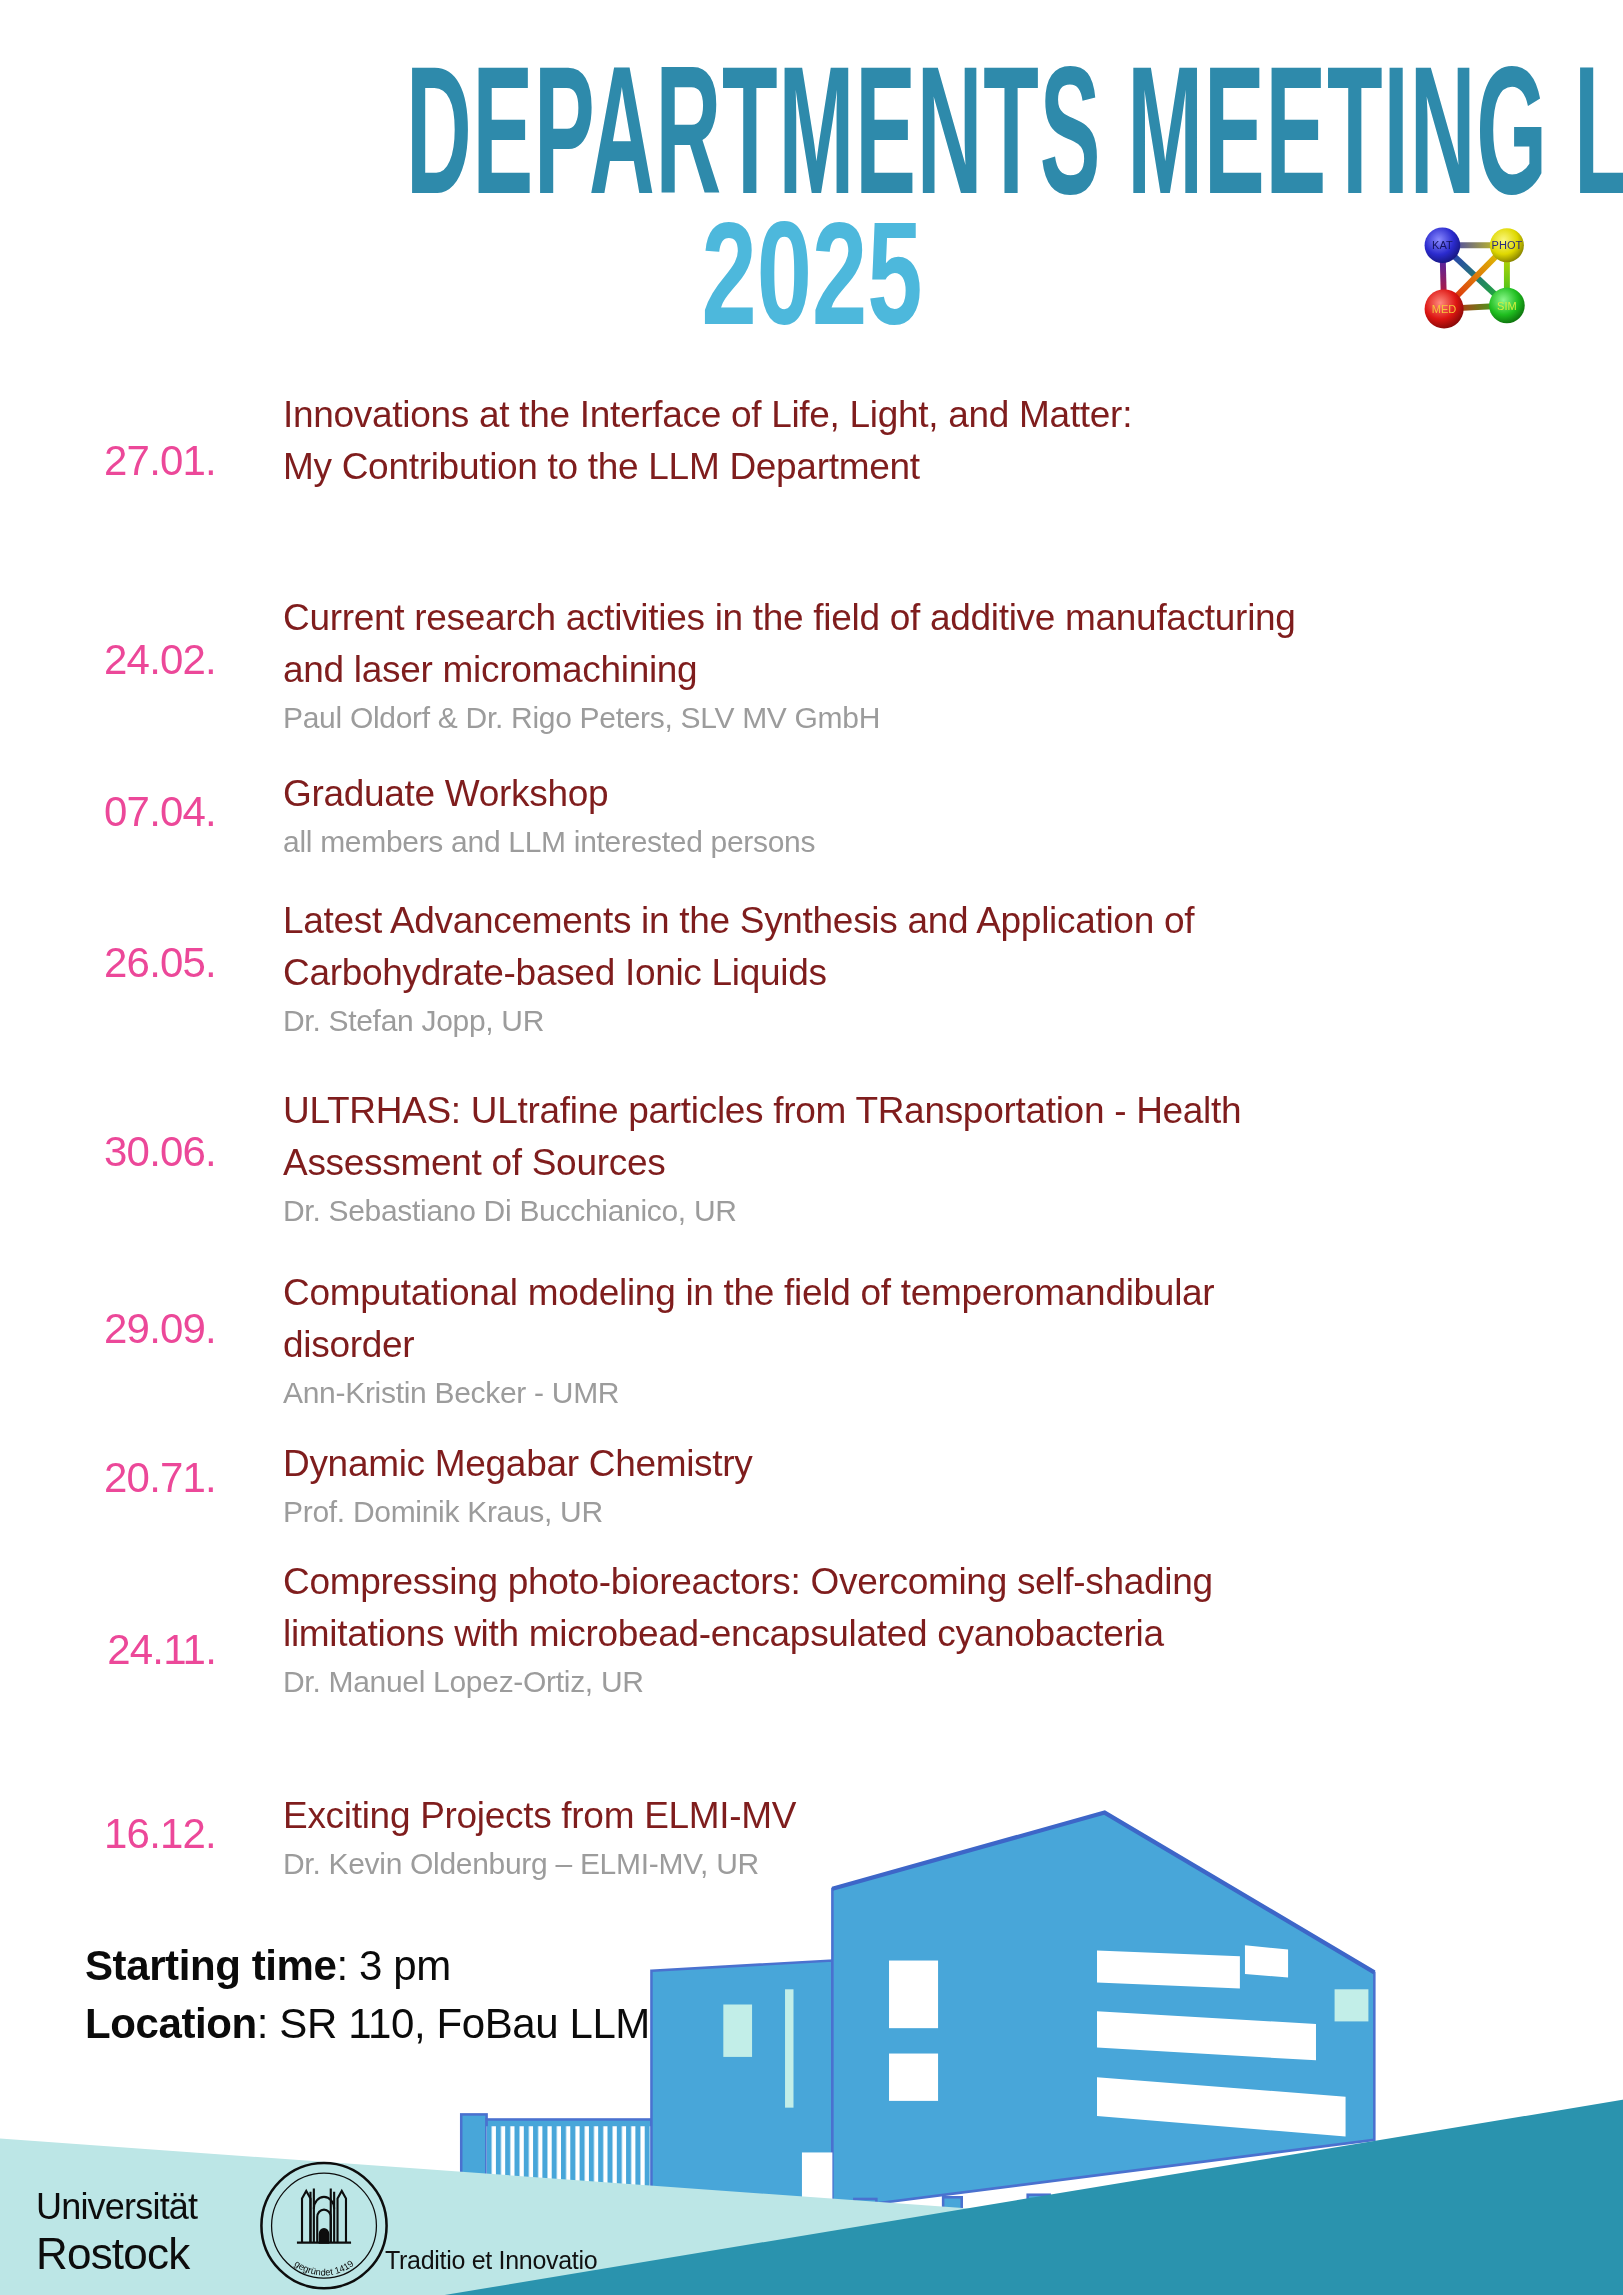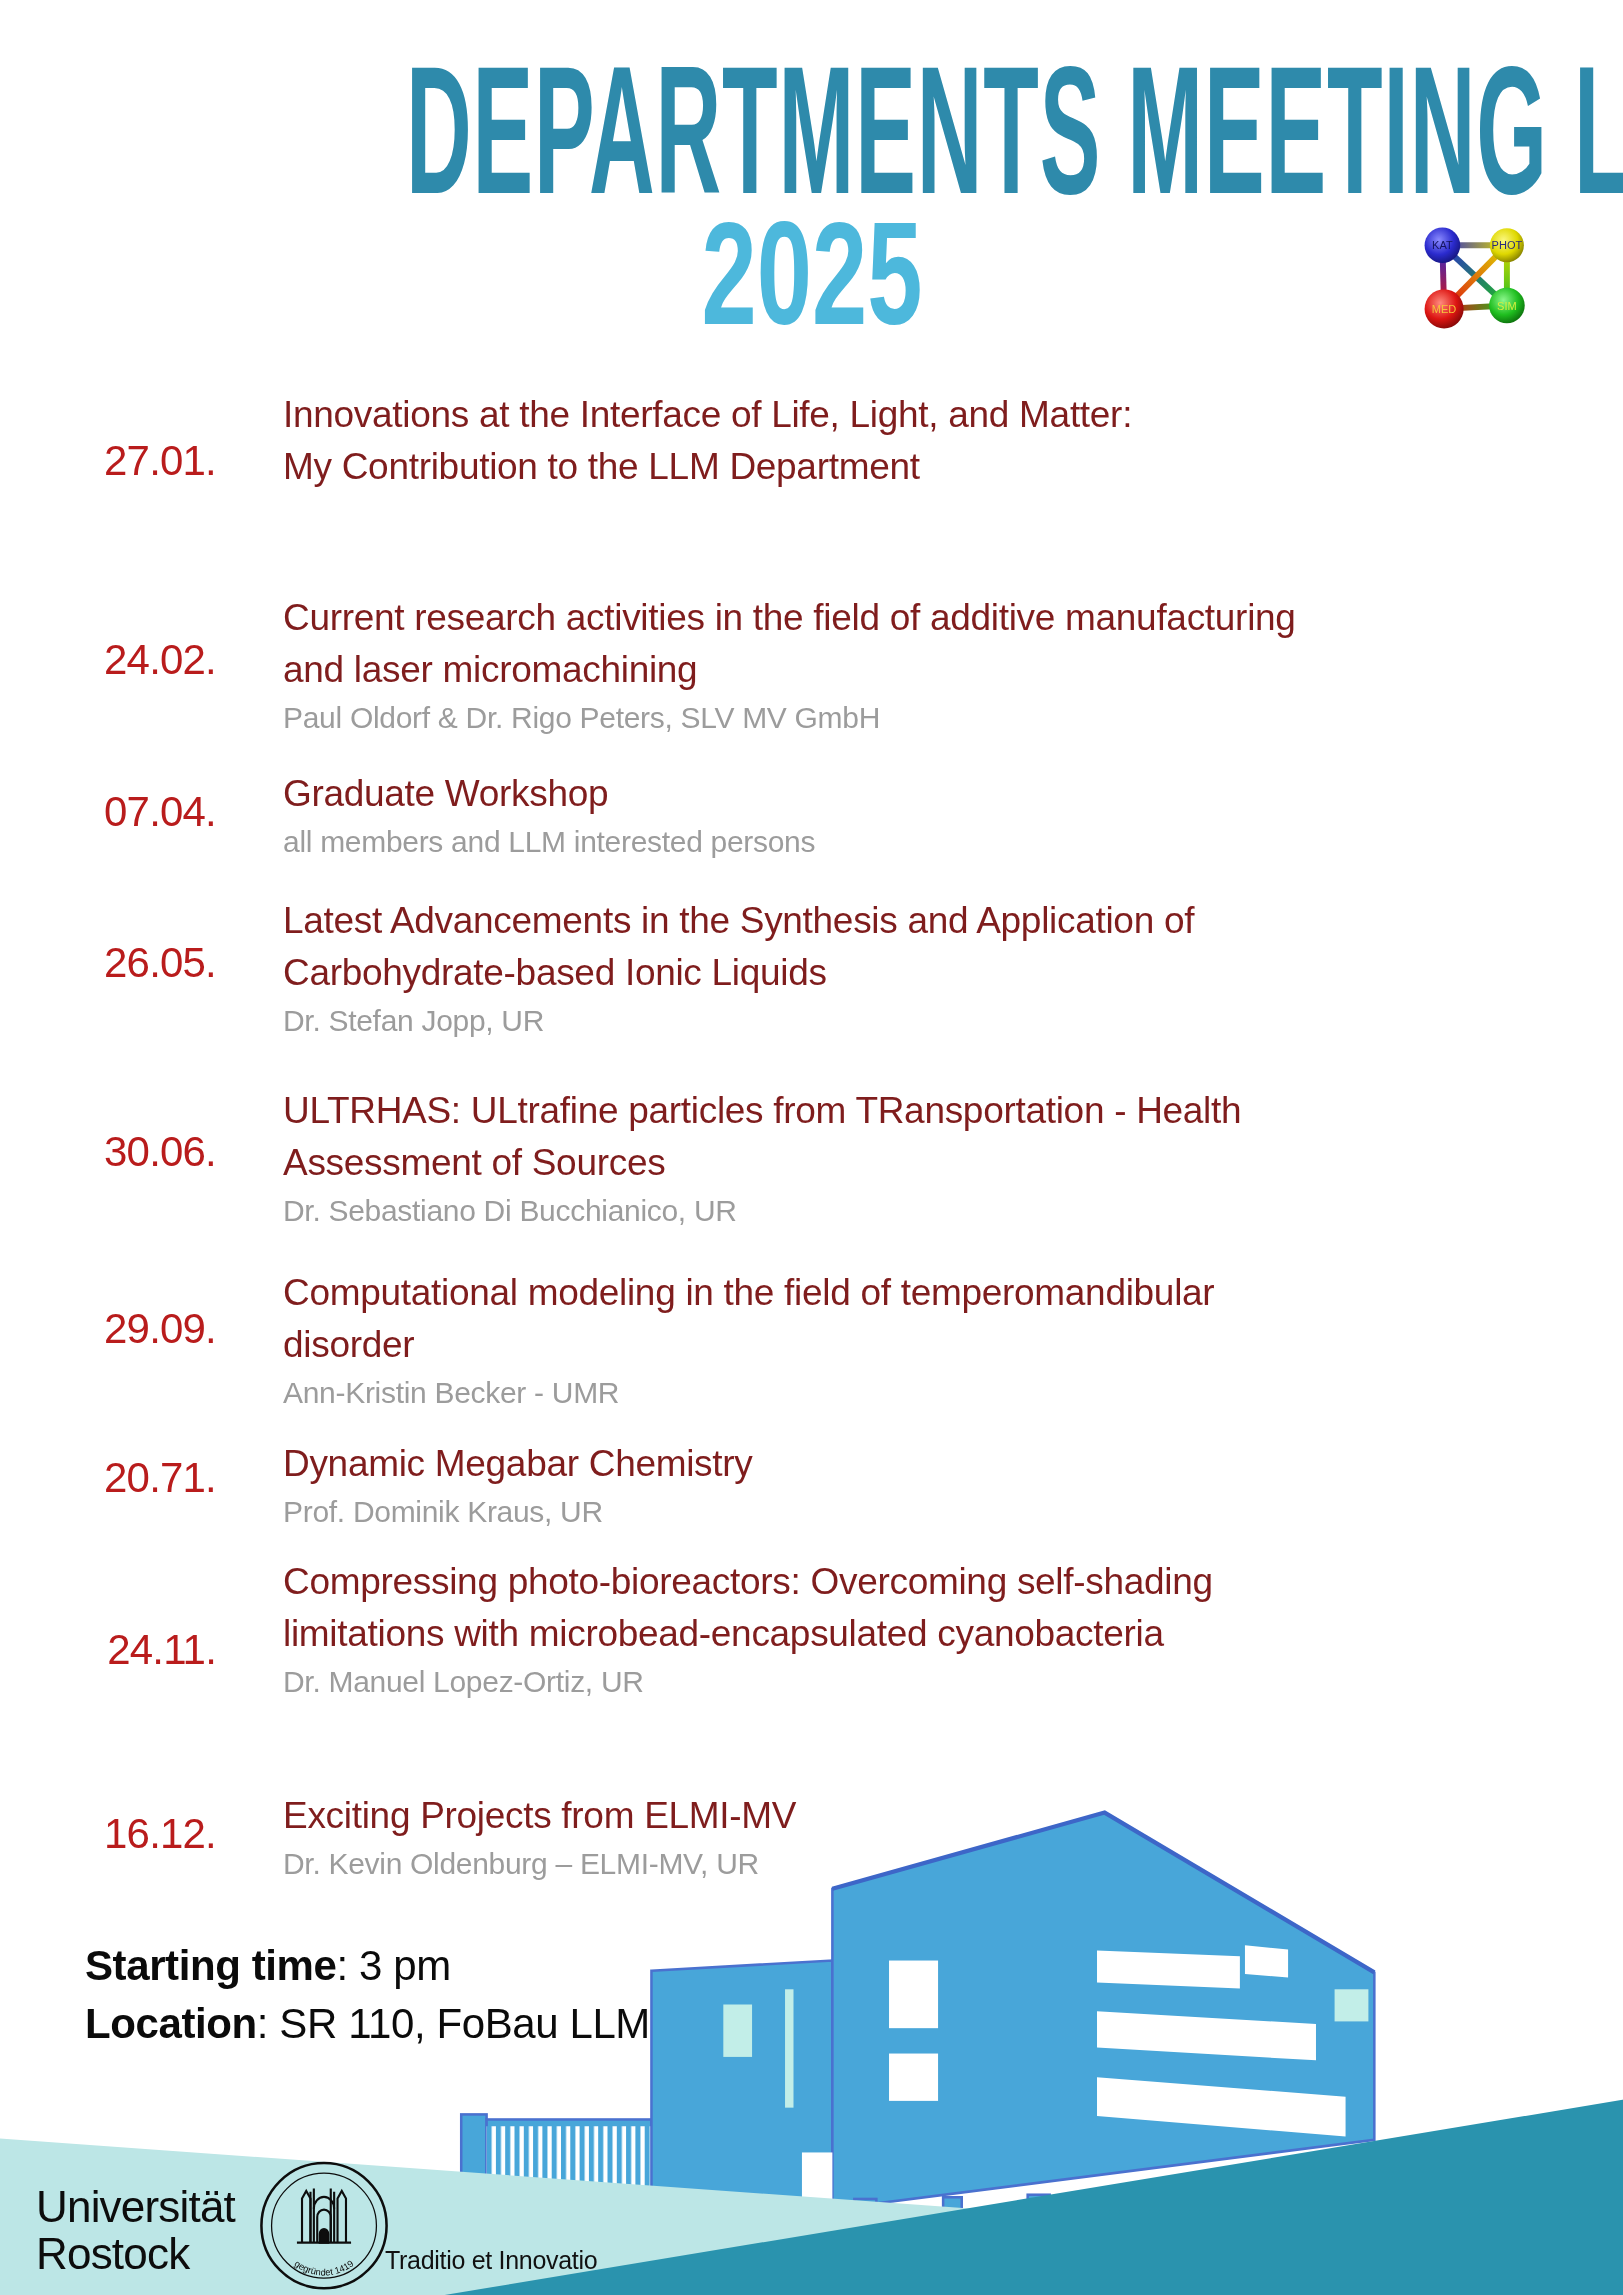--- a/index.html
+++ b/index.html
@@ -19,21 +19,21 @@
     position:absolute;top:201px;left:0;width:1624px;text-align:center;
     font-size:146px;line-height:146px;font-weight:700;color:#4DB8DC;
     transform:scaleX(0.68);white-space:nowrap;
   }
   .llm-logo{position:absolute;left:1411px;top:213px;width:129px;height:129px;}
 
   
   .entry{position:absolute;left:0;width:1624px;}
   .entry .date{
     position:absolute;left:47px;width:169px;text-align:right;
-    font-size:42px;line-height:42px;color:#b91c1c;top:var(--dt);
+    font-size:42px;line-height:42px;color:#ec4899;top:var(--dt);
     letter-spacing:-0.8px;
   }
   .entry .content{position:absolute;left:283px;top:0;width:1319px;}
   .entry .title{
     font-size:37px;line-height:52px;color:#7f1d1d;
     white-space:pre-line;letter-spacing:-0.3px;
   }
   .entry .speaker{
     font-size:30px;line-height:37px;color:#9C9C9C;margin-top:2.5px;
     white-space:pre-line;letter-spacing:-0.3px;
@@ -53,21 +53,21 @@
   .detail b{font-weight:700;}
   .loc{top:1954px;margin-top:44px;}
   .time{top:1940px;}
 
   
   .building-svg{position:absolute;left:457px;top:1759px;width:930px;height:491px;z-index:2;}
   .footer-svg{position:absolute;left:0;top:2030px;width:1624px;height:266px;z-index:3;}
 
   
   .uni-block{position:absolute;left:36px;top:2182px;width:237px;z-index:4;color:#0d0d0d;}
-  .uni-line1{font-size:44px;line-height:49px;letter-spacing:-0.8px;}
+  .uni-line1{font-size:36px;line-height:49px;letter-spacing:-0.8px;}
   .uni-line2{font-size:44px;line-height:46px;letter-spacing:-0.8px;}
   .seal-svg{position:absolute;left:258px;top:2158px;width:132px;height:137px;z-index:4;}
   .motto{position:absolute;left:385px;top:2246px;font-size:25px;color:#111;z-index:4;letter-spacing:-0.3px;}
 </style>
 </head>
 <body>
 
 <div class="page">
 
   <div class="main-title">DEPARTMENTS MEETING LL&amp;M</div>

